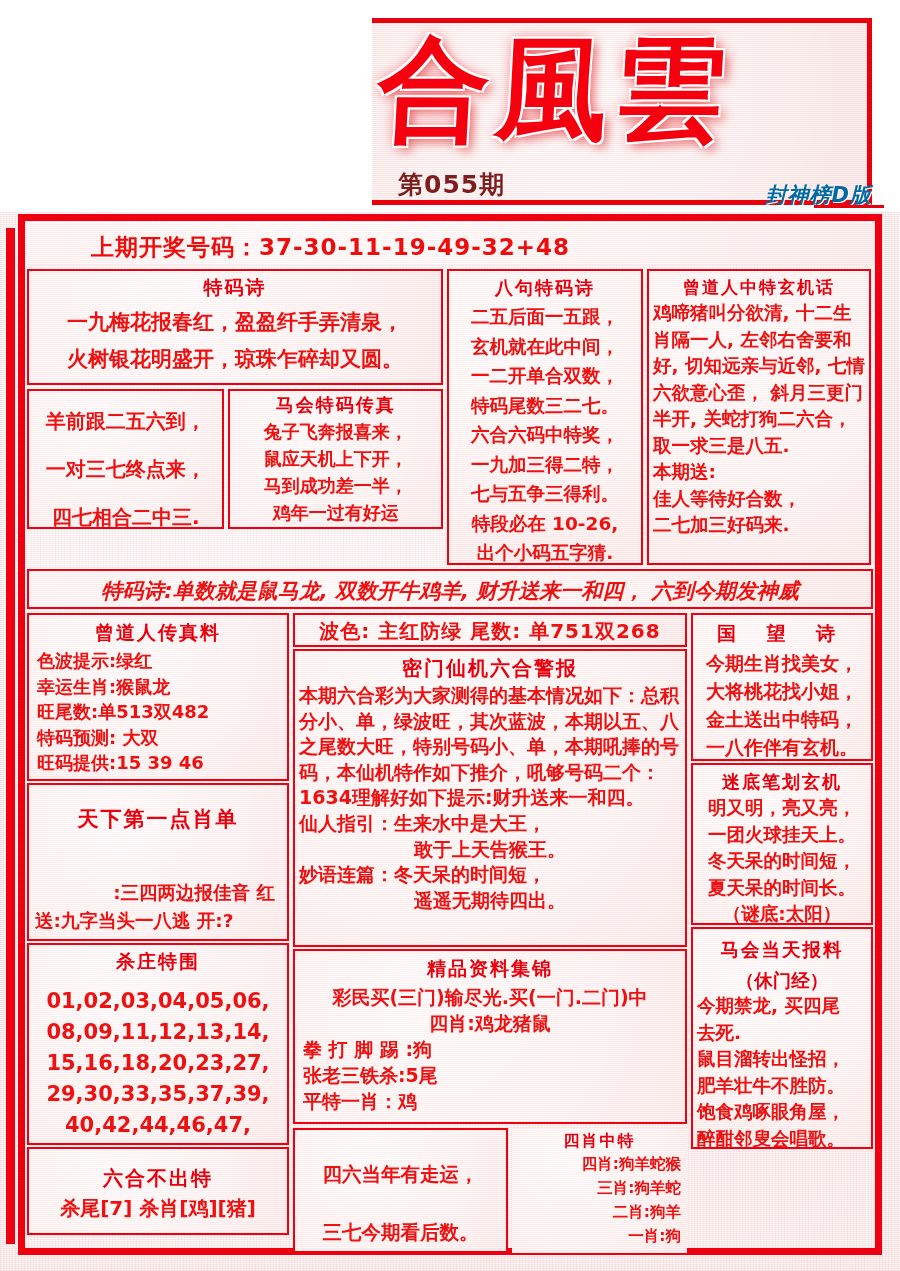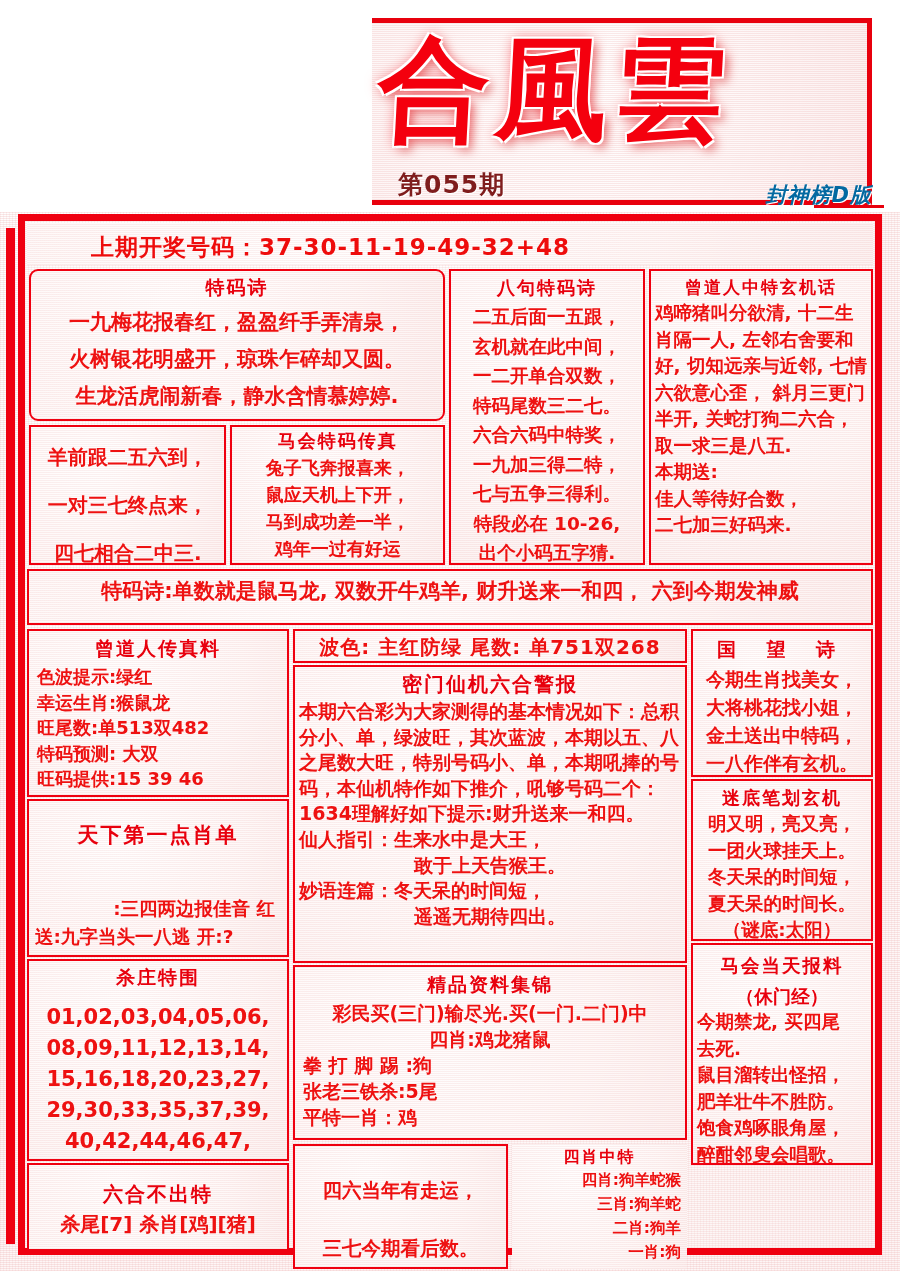--- a/index.html
+++ b/index.html
@@ -66,21 +66,21 @@
       repeating-linear-gradient(0deg, rgba(247,222,222,.5) 0 1px, rgba(255,255,255,.45) 1px 2px),
       repeating-linear-gradient(90deg, rgba(245,214,214,.45) 0 1px, rgba(255,255,255,.4) 1px 3px),
       radial-gradient(circle at 30% 20%, #fff 0%, #fdf0ef 50%, #f9e3e2 100%);
     display: flex; flex-direction: column;
   }
   .lbar {
     position: absolute; left: 6px; top: 228px; width: 9px; height: 1016px;
     background: #ef0010;
   }
   
-  .row { display: flex; width: 100%; justify-content: flex-end; }
+  .row { display: flex; width: 100%; }
   .cell {
     border: 2px solid #ef0010;
     margin: 2px;
     padding: 2px 4px;
     background:
       repeating-linear-gradient(0deg, rgba(248,226,226,.45) 0 1px, rgba(255,255,255,.5) 1px 2px),
       radial-gradient(circle at 35% 25%, #fffdfd 0%, #fdf1f0 60%, #f9e4e3 100%);
     overflow: hidden;
   }
   .noborder { border: none; }
@@ -94,39 +94,39 @@
   #draw-row { height: 46px; }
   #draw-line {
     font-size: 23px; font-weight: bold; color: #ee0c0c;
     letter-spacing: 1px; padding-left: 60px; line-height: 44px;
     white-space: nowrap;
   }
   .sep-h { width: 100%; height: 4px; background: #ef0010; }
 
   #poem-row { display: flex; height: 300px; }
   #poem-left { width: 420px; display: flex; flex-direction: column; }
-  #tema-shi { height: 152px; border-radius: 9px; }
+  #tema-shi { height: 116px; }
   #tema-shi .title-ln { font-size: 19px; margin: 2px 0 3px; }
   #tema-shi .txt { font-size: 21px; line-height: 37px; text-align: center; }
   #sub-row { display: flex; height: 144px; }
   #yang-cell { width: 207px; }
   #yang-cell .txt { font-size: 20px; line-height: 40px; text-align: center; padding-top: 8px;}
   #mahui-cell { width: 225px; }
   #mahui-cell .title-ln { font-size: 18px; margin-bottom: 1px; }
   #mahui-cell .txt { font-size: 18px; line-height: 27px; text-align: center; }
 
   #bajv { width: 196px; }
   #bajv .title-ln { font-size: 18px; margin: 3px 0 2px; }
   #bajv .txt { font-size: 18.5px; line-height: 29.5px; text-align: center; }
 
   #zdr-xuanji { width: 224px; }
   #zdr-xuanji .title-ln { font-size: 17px; margin: 3px 0 1px; }
   #zdr-xuanji .txt { font-size: 18.5px; line-height: 26.5px; text-align: left; white-space: normal; }
 
-  #tema-band { height: 56px; }
+  #tema-band { height: 40px; font-style: italic; }
   #tema-band .txt { font-size: 21px; line-height: 36px; text-align: center; letter-spacing: 0px;}
 
   #mid-row { display: flex; }
   #col-left { width: 266px; }
   #col-mid  { width: 398px; }
   #col-right{ width: 186px; }
 
   #zdr-cz { height: 168px; }
   #zdr-cz .title-ln { font-size: 19px; margin: 3px 0 2px; }
   #zdr-cz .txt { font-size: 18px; line-height: 25.5px; text-align: left; padding-left: 4px; }

